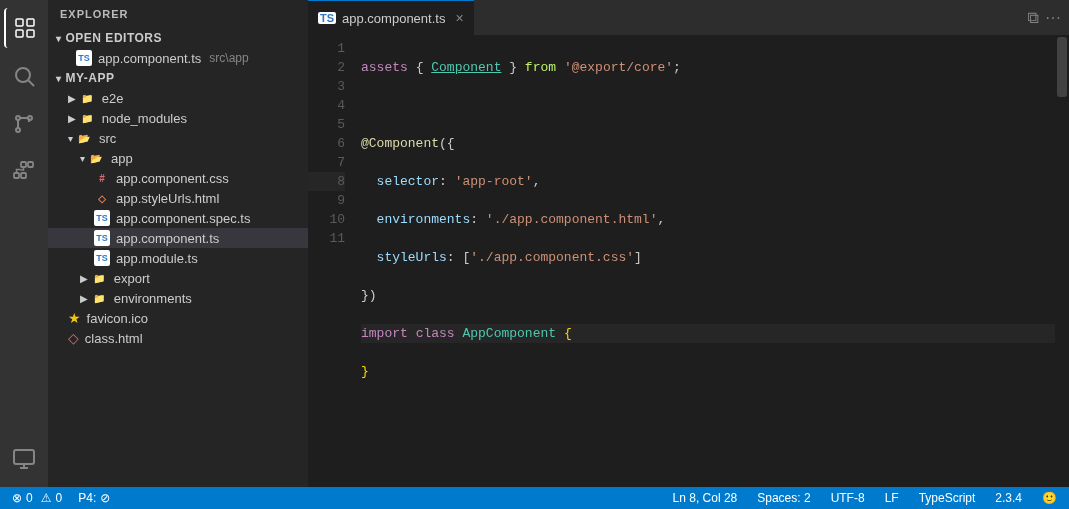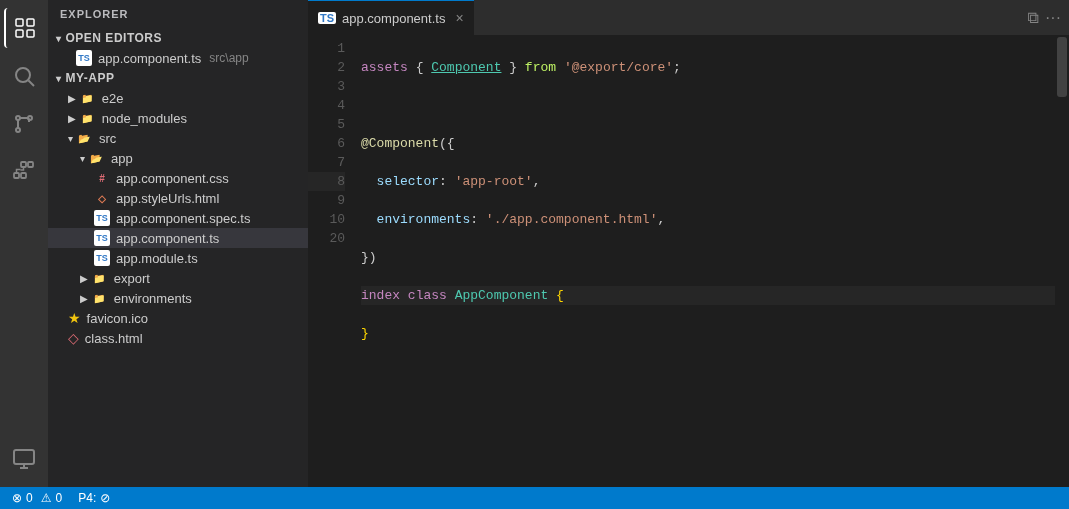--- a/index.html
+++ b/index.html
@@ -395,30 +395,31 @@
           <div>1</div>
           <div>2</div>
           <div>3</div>
           <div>4</div>
           <div>5</div>
           <div>6</div>
           <div>7</div>
           <div style="background:rgba(255,255,255,0.04); width:100%;">8</div>
           <div>9</div>
           <div>10</div>
-          <div>20</div>
+          <div>11</div>
         </div>
         <div class="code-content">
 <span class="code-line"><span class="kw">assets</span> <span class="punct">{ </span><span style="color:#4ec9b0;text-decoration:underline;">Component</span><span class="punct"> } </span><span class="kw2">from</span> <span class="str">'@export/core'</span><span class="punct">;</span></span>
 <span class="code-line"> </span>
 <span class="code-line"><span style="color:#dcdcaa;">@Component</span><span class="punct">({</span></span>
 <span class="code-line">  <span class="prop">selector</span><span class="punct">: </span><span class="str">'app-root'</span><span class="punct">,</span></span>
 <span class="code-line">  <span class="prop">environments</span><span class="punct">: </span><span class="str">'./app.component.html'</span><span class="punct">,</span></span>
+<span class="code-line">  <span class="prop">styleUrls</span><span class="punct">: [</span><span class="str">'./app.component.css'</span><span class="punct">]</span></span>
 <span class="code-line"><span class="punct">})</span></span>
-<span class="code-line" style="background:rgba(255,255,255,0.04); display:block;"><span class="kw">index</span> <span class="kw">class</span> <span class="cls">AppComponent</span> <span class="bracket">{</span></span>
+<span class="code-line" style="background:rgba(255,255,255,0.04); display:block;"><span class="kw">import</span> <span class="kw">class</span> <span class="cls">AppComponent</span> <span class="bracket">{</span></span>
 <span class="code-line"><span class="bracket">}</span></span>
 <span class="code-line"> </span>
         </div>
         <div class="scrollbar-track">
           <div class="scrollbar-thumb"></div>
         </div>
       </div>
     </div>
   </div>
 
@@ -428,14 +429,37 @@
         <span>⊗</span>
         <span>0</span>
         <span style="margin-left:4px;">⚠</span>
         <span>0</span>
       </div>
       <div class="status-item">
         <span>P4:</span>
         <span>⊘</span>
       </div>
     </div>
+    <div class="status-right">
+      <div class="status-item">
+        <span>Ln 8, Col 28</span>
+      </div>
+      <div class="status-item">
+        <span>Spaces: 2</span>
+      </div>
+      <div class="status-item">
+        <span>UTF-8</span>
+      </div>
+      <div class="status-item">
+        <span>LF</span>
+      </div>
+      <div class="status-item">
+        <span>TypeScript</span>
+      </div>
+      <div class="status-item">
+        <span>2.3.4</span>
+      </div>
+      <div class="status-item">
+        <span>🙂</span>
+      </div>
+    </div>
   </div>
 </div>
 
 </body></html>

